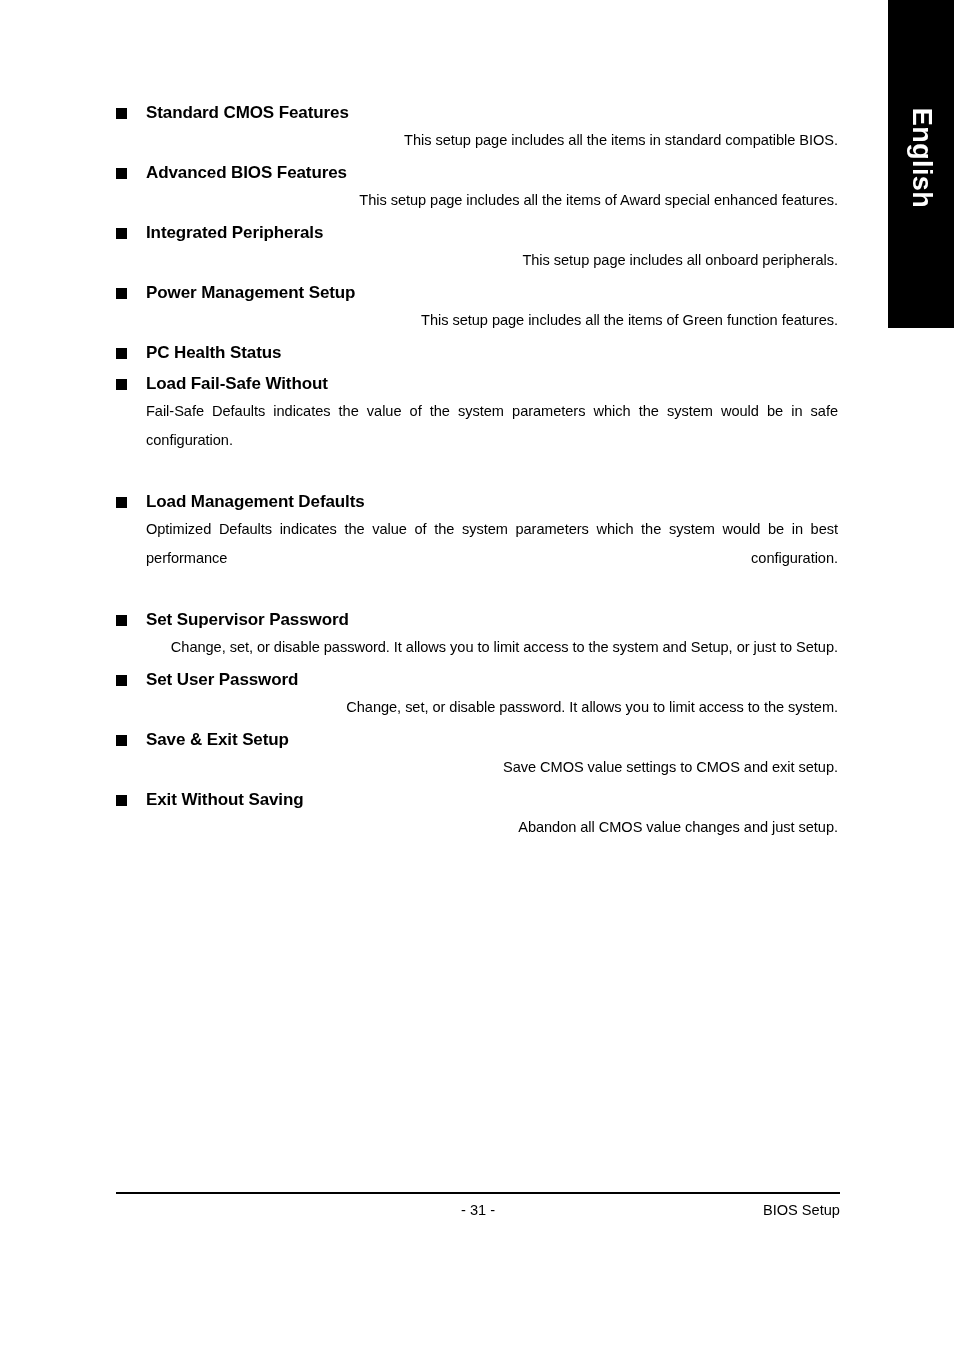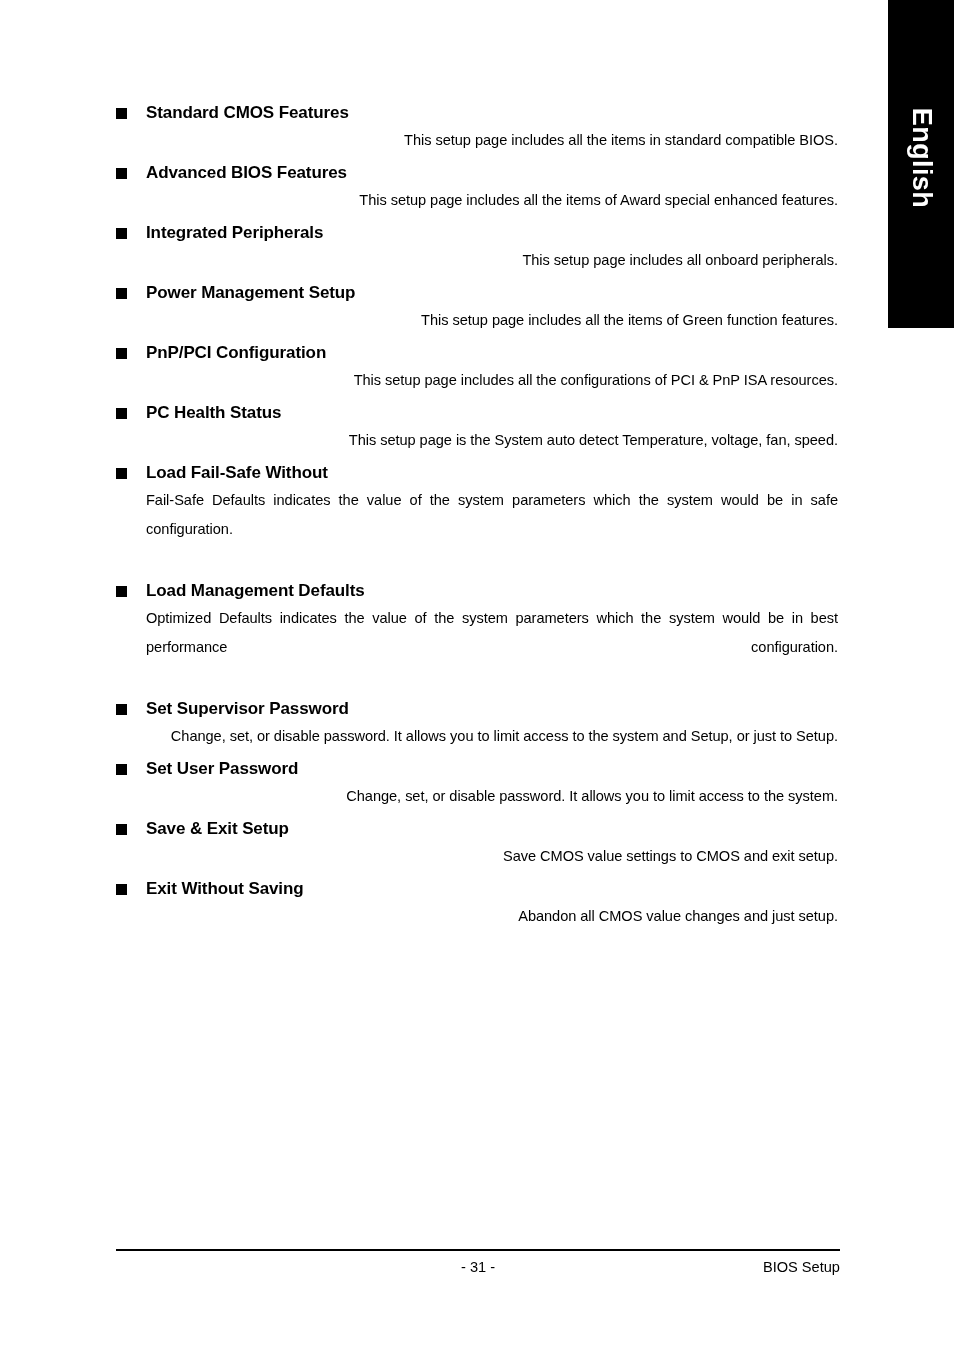--- a/index.html
+++ b/index.html
@@ -94,21 +94,21 @@
 
   
   .tight-space {
     letter-spacing: -1.5px;
   }
 
   
   .footer {
     position: absolute;
     left: 116px;
-    top: 1249px;
+    top: 1192px;
     width: 724px;
   }
   .footer-rule {
     width: 100%;
     height: 2px;
     background: #000000;
   }
   .footer-row {
     position: relative;
     height: 28px;
@@ -149,26 +149,21 @@
     </div>
     <div class="entry">
       <div class="entry-heading"><span class="bullet-square"></span><span>Integrated Peripherals</span></div>
       <div class="entry-body">This setup page includes all onboard peripherals.</div>
     </div>
     <div class="entry">
       <div class="entry-heading"><span class="bullet-square"></span><span>Power Management Setup</span></div>
       <div class="entry-body">This setup page includes all the items of Green function features.</div>
     </div>
     <div class="entry">
-      <div class="entry-heading"><span class="bullet-square"></span><span>PnP/PCI Configuration</span></div>
-      <div class="entry-body">This setup page includes all the configurations of PCI &amp; PnP ISA resources.</div>
-    </div>
-    <div class="entry">
       <div class="entry-heading"><span class="bullet-square"></span><span>PC Health Status</span></div>
-      <div class="entry-body">This setup page is the System auto detect Temperature, voltage, fan, speed.</div>
     </div>
     <div class="entry">
       <div class="entry-heading"><span class="bullet-square"></span><span>Load Fail-Safe Without</span></div>
       <div class="entry-body justified">Fail-Safe Defaults indicates the value of the system parameters which the system would be in safe configuration.</div>
     </div>
     <div class="entry">
       <div class="entry-heading"><span class="bullet-square"></span><span>Load Management Defaults</span></div>
       <div class="entry-body justified">Optimized Defaults indicates the value of the system parameters which the system would be in best<span class="tight-space"> </span>performance configuration.</div>
     </div>
     <div class="entry">

